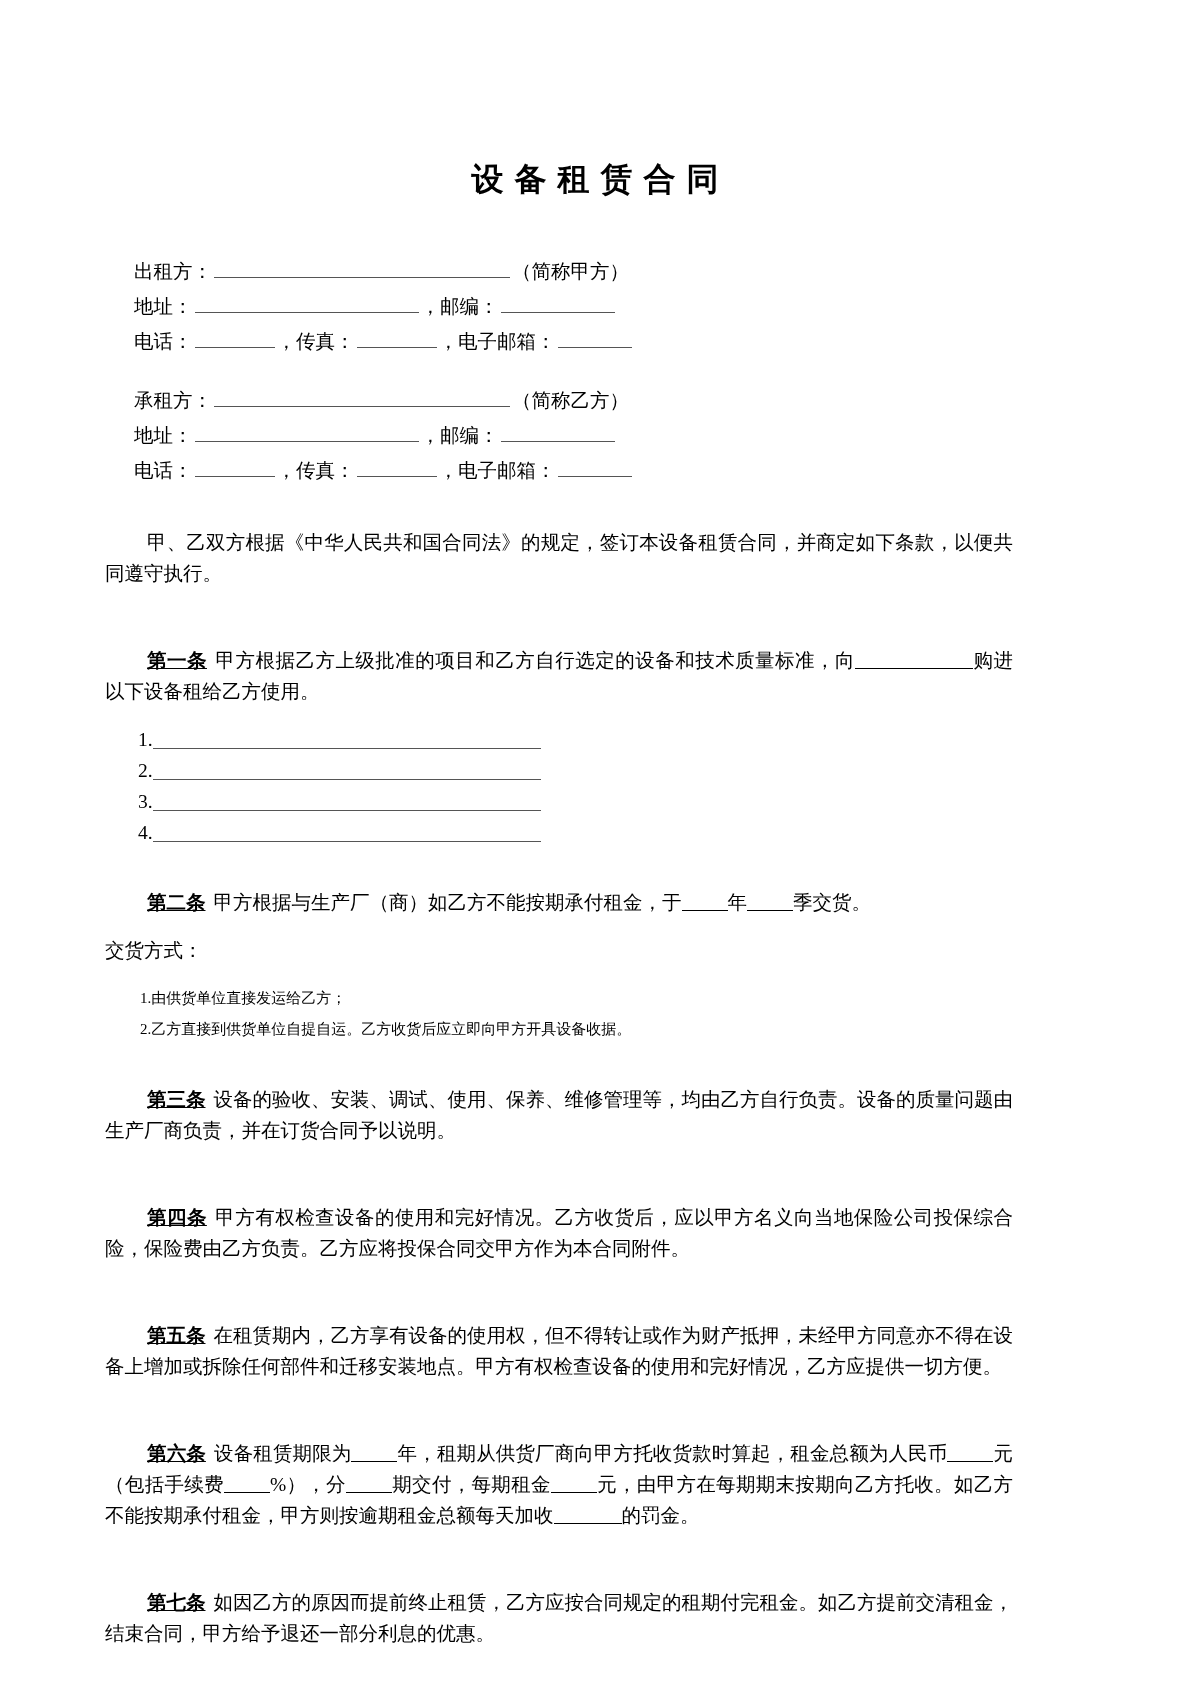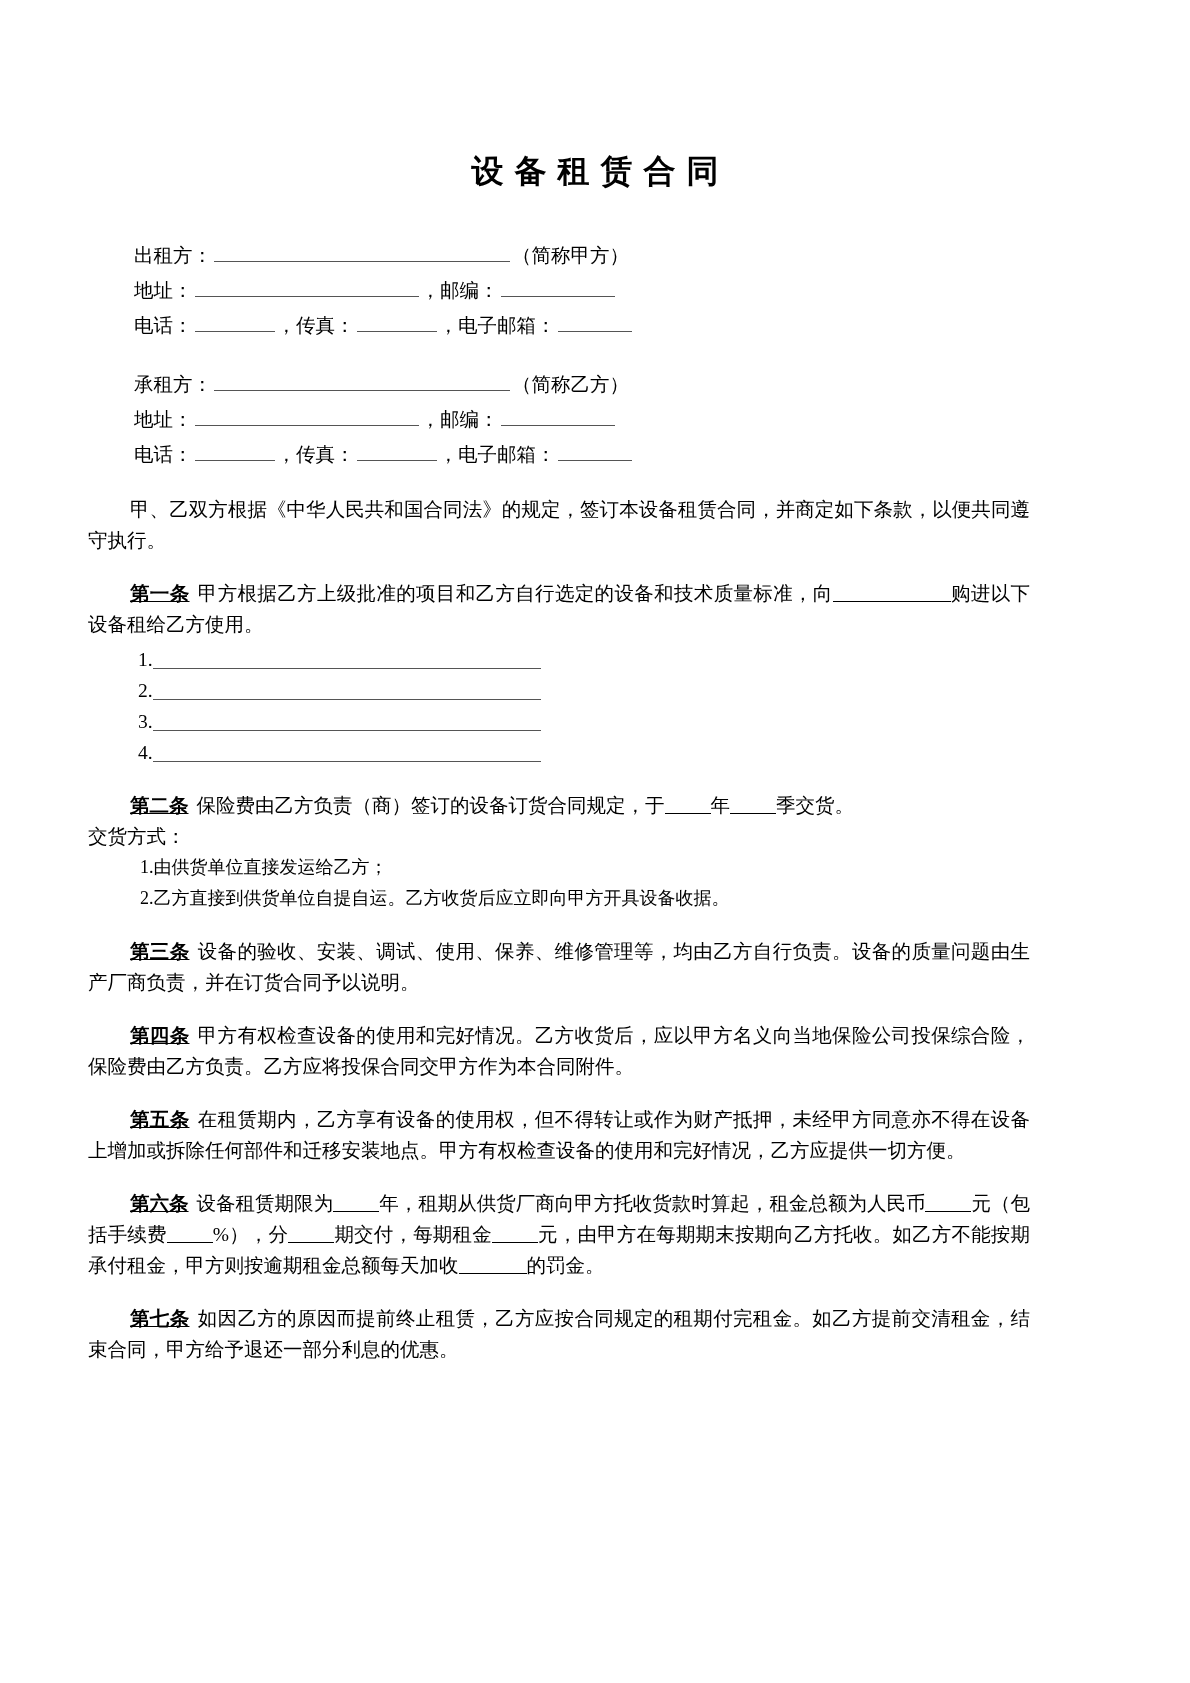--- a/index.html
+++ b/index.html
@@ -20,21 +20,21 @@
     background: #ffffff;
     overflow: hidden;
     box-sizing: border-box;
     padding: 0;
   }
   .doc-title {
     text-align: center;
     font-size: 32px;
     font-weight: bold;
     letter-spacing: 11px;
-    margin: 0;
+    margin: 8px;
     padding-top: 152px;
     line-height: 1.2;
     font-family: "Liberation Sans", "DejaVu Sans", sans-serif;
     text-indent: 11px;
   }
   .body-wrap {
     padding-left: 88px;
     padding-right: 160px;
     padding-top: 48px;
   }
@@ -61,21 +61,21 @@
   .blk.w300 { width: 296px; }
   .blk.w230 { width: 224px; }
   .blk.w118 { width: 114px; }
   .blk.w82  { width: 80px; }
   .blk.w75  { width: 74px; }
 
   
   .para {
     font-size: 19.5px;
     line-height: 31px;
-    margin: 0;
+    margin: 17px;
     text-align: justify;
     text-justify: inter-ideograph;
   }
   .para.indent {
     text-indent: 42px;
   }
   .para-gap {
     height: 22px;
   }
   .art-no {
@@ -119,21 +119,21 @@
     width: 388px;
     height: 18px;
     vertical-align: -3px;
   }
   .sub-list {
     margin: 0;
     padding: 0;
     list-style: none;
   }
   .sub-list li {
-    font-size: 18px;
+    font-size: 15px;
     line-height: 31px;
     padding-left: 52px;
   }
 </style>
 </head>
 <body>
 
 <div class="page">
 
   <h1 class="doc-title">设备租赁合同</h1>
@@ -173,21 +173,21 @@
     <p class="para indent"><span class="art-no">第一条</span><span class="art-sp"></span><span>甲方根据乙方上级批准的项目和乙方自行选定的设备和技术质量标准，向</span><span class="fill f46"></span><span class="fill f72"></span><span>购进以下设备租给乙方使用。</span></p>
     <ul class="num-list">
       <li><span class="num-idx">1.</span><span class="long-rule"></span></li>
       <li><span class="num-idx">2.</span><span class="long-rule"></span></li>
       <li><span class="num-idx">3.</span><span class="long-rule"></span></li>
       <li><span class="num-idx">4.</span><span class="long-rule"></span></li>
     </ul>
 
     <div class="para-gap"></div>
 
-    <p class="para indent"><span class="art-no">第二条</span><span class="art-sp"></span><span>保险费由乙方负责（商）签订的设备订货合同规定，于</span><span class="fill f46"></span><span>年</span><span class="fill f46"></span><span>季交货。</span></p>
+    <p class="para indent"><span class="art-no">第二条</span><span class="art-sp"></span><span>甲方根据与生产厂（商）如乙方不能按期承付租金，于</span><span class="fill f46"></span><span>年</span><span class="fill f46"></span><span>季交货。</span></p>
     <p class="para">交货方式：</p>
     <ul class="sub-list">
       <li>1.由供货单位直接发运给乙方；</li>
       <li>2.乙方直接到供货单位自提自运。乙方收货后应立即向甲方开具设备收据。</li>
     </ul>
 
     <div class="para-gap"></div>
 
     <p class="para indent"><span class="art-no">第三条</span><span class="art-sp"></span><span>设备的验收、安装、调试、使用、保养、维修管理等，均由乙方自行负责。设备的质量问题由生产厂商负责，并在订货合同予以说明。</span></p>
 

